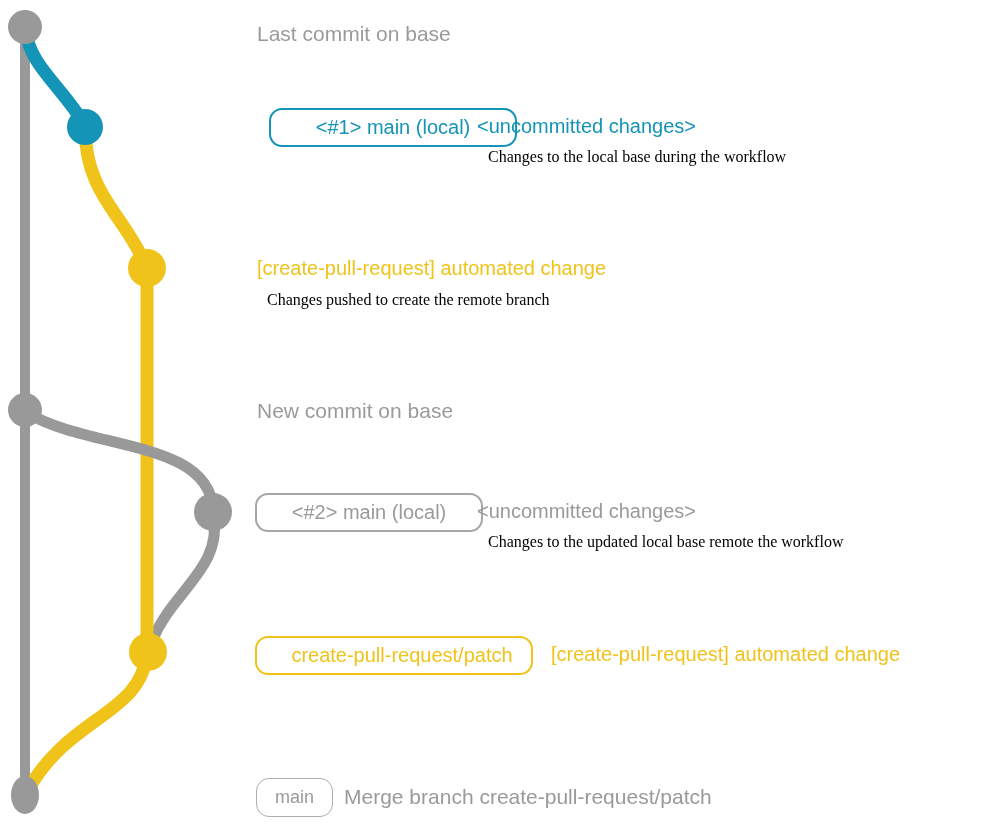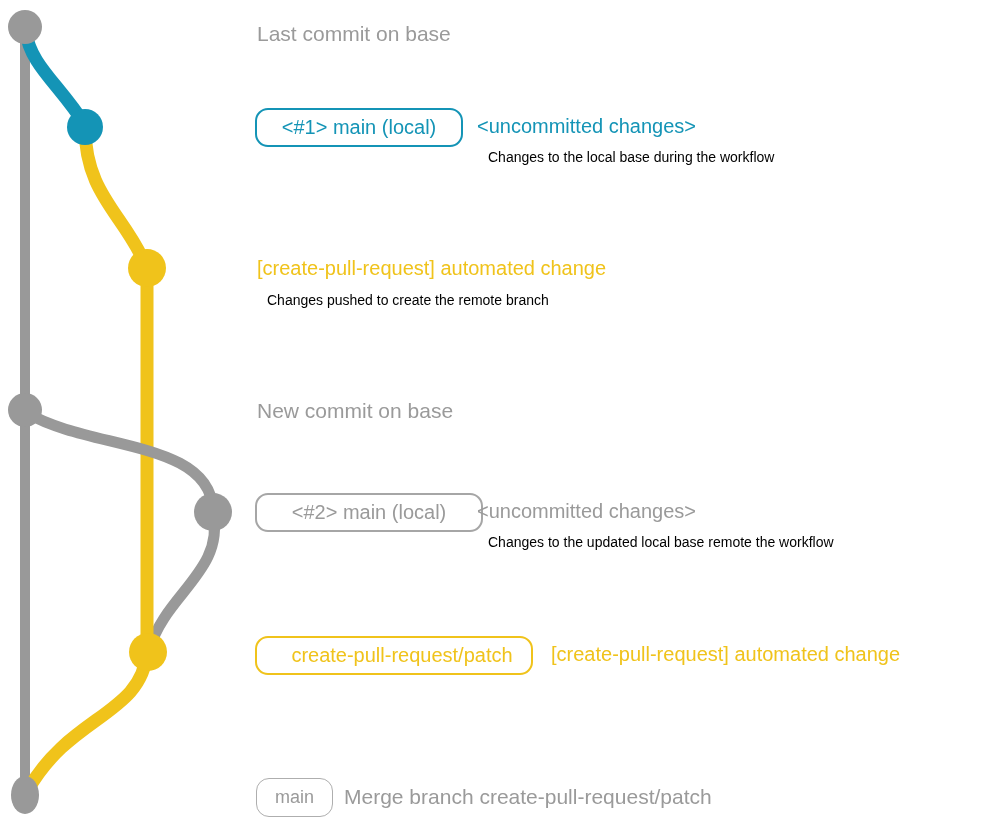--- a/index.html
+++ b/index.html
@@ -26,23 +26,23 @@
   .dot-teal{fill:var(--teal);}
   .dot-yellow{fill:var(--yellow);}
 
   .abs{position:absolute;white-space:nowrap;}
   .title-gray{color:var(--gray-text);font-size:21px;line-height:26px;}
   .lbl{font-size:20px;line-height:26px;}
   .lbl-teal{color:var(--teal);}
   .lbl-yellow{color:var(--yellow);}
   .lbl-gray{color:var(--gray-text);}
   .desc{
-    font-family:Liberation Sans, sans-serif;
+    font-family:Liberation Serif, serif;
     color:var(--ink);
-    font-size:14px;line-height:26px;
+    font-size:16px;line-height:26px;
   }
   .badge{
     display:flex;align-items:center;justify-content:center;
     box-sizing:border-box;
     height:39px;
     border-radius:13px;
     background:#ffffff;
     font-size:20px;
   }
   .badge-teal{border:2px solid var(--teal);color:var(--teal);}
@@ -71,21 +71,21 @@
     <circle cx="85" cy="127" r="18" class="dot-teal"></circle>
     <circle cx="147" cy="268" r="19" class="dot-yellow"></circle>
     <circle cx="25" cy="410" r="17" class="dot-gray"></circle>
     <circle cx="213" cy="512" r="19" class="dot-gray"></circle>
     <circle cx="148" cy="652" r="19" class="dot-yellow"></circle>
     <ellipse cx="25" cy="795" rx="14" ry="19" class="dot-gray"></ellipse>
   </svg>
 
   <div class="abs title-gray" style="left:257px;top:13px;margin-top:8px;">Last commit on base</div>
 
-  <div class="abs badge badge-teal" style="left:255px;top:108px;width:208px;">
+  <div class="abs badge badge-teal" style="left:269px;top:108px;width:248px;">
     <span>&lt;#1&gt; main (local)</span>
   </div>
   <div class="abs lbl lbl-teal" style="left:477px;top:113px;">&lt;uncommitted changes&gt;</div>
   <div class="abs desc" style="left:488px;top:144px;">Changes to the local base during the workflow</div>
 
   <div class="abs lbl lbl-yellow" style="left:257px;top:255px;">[create-pull-request] automated change</div>
   <div class="abs desc" style="left:267px;top:287px;">Changes pushed to create the remote branch</div>
 
   <div class="abs title-gray" style="left:257px;top:398px;">New commit on base</div>
 

